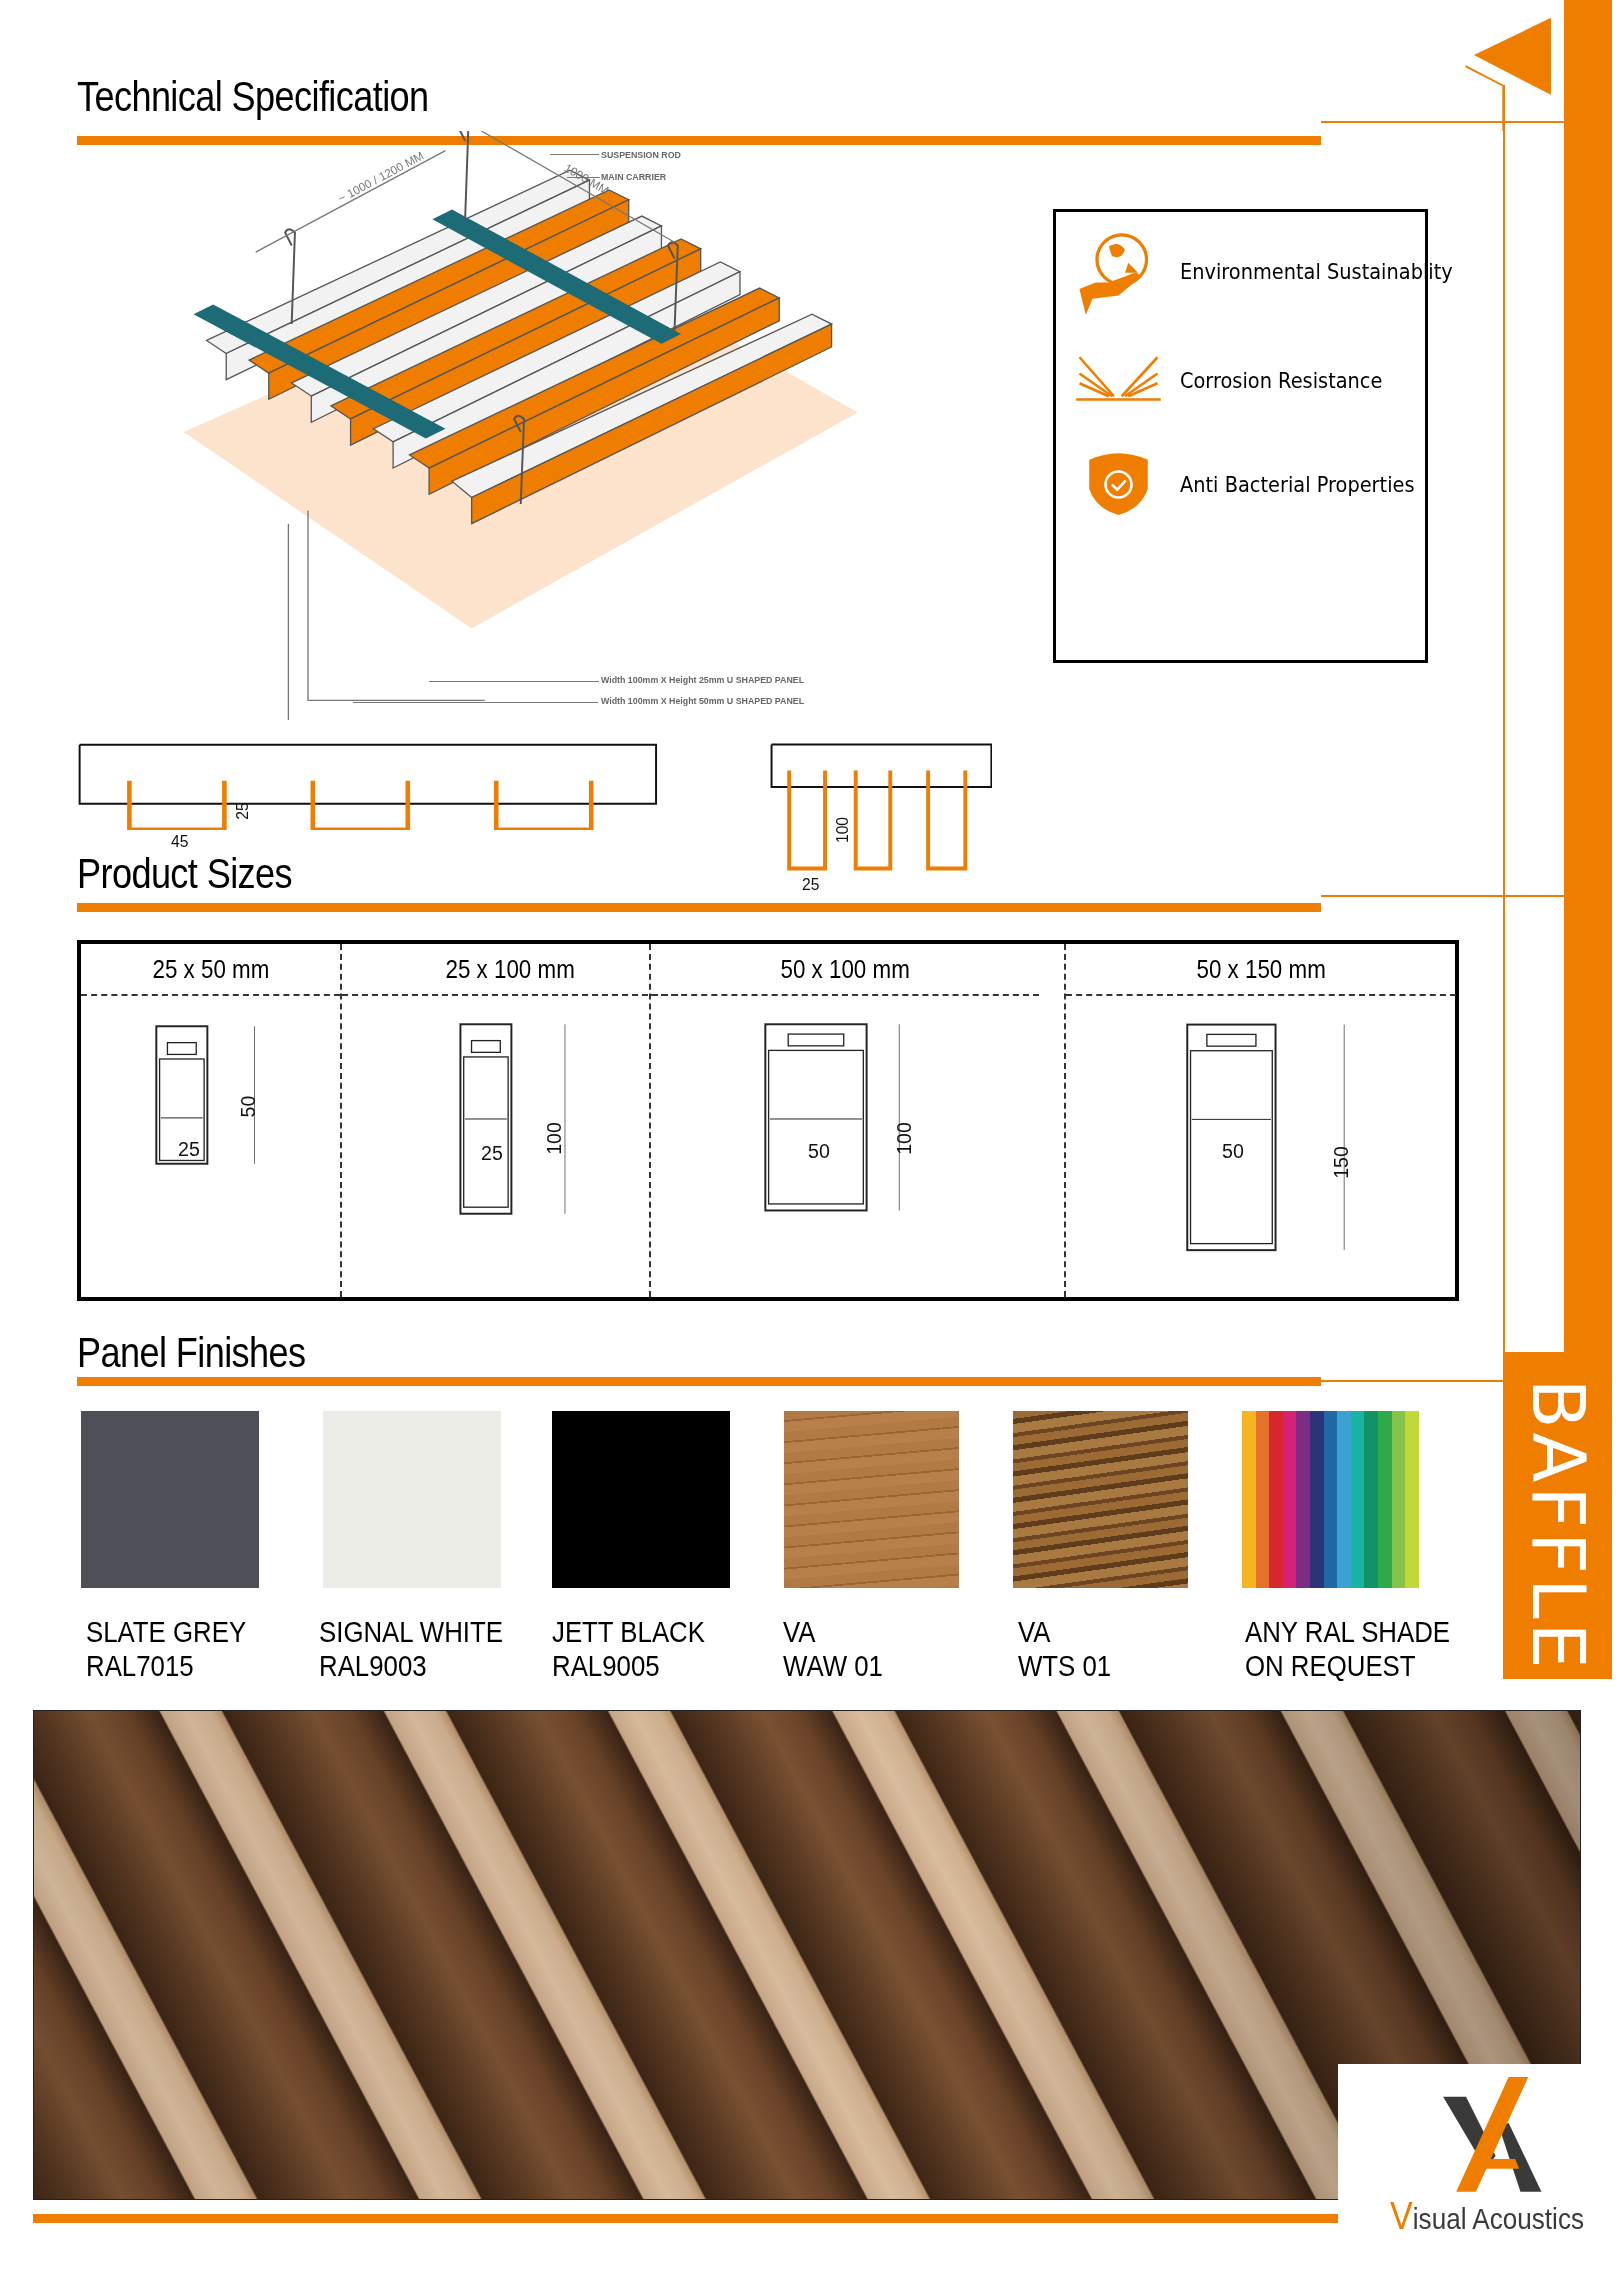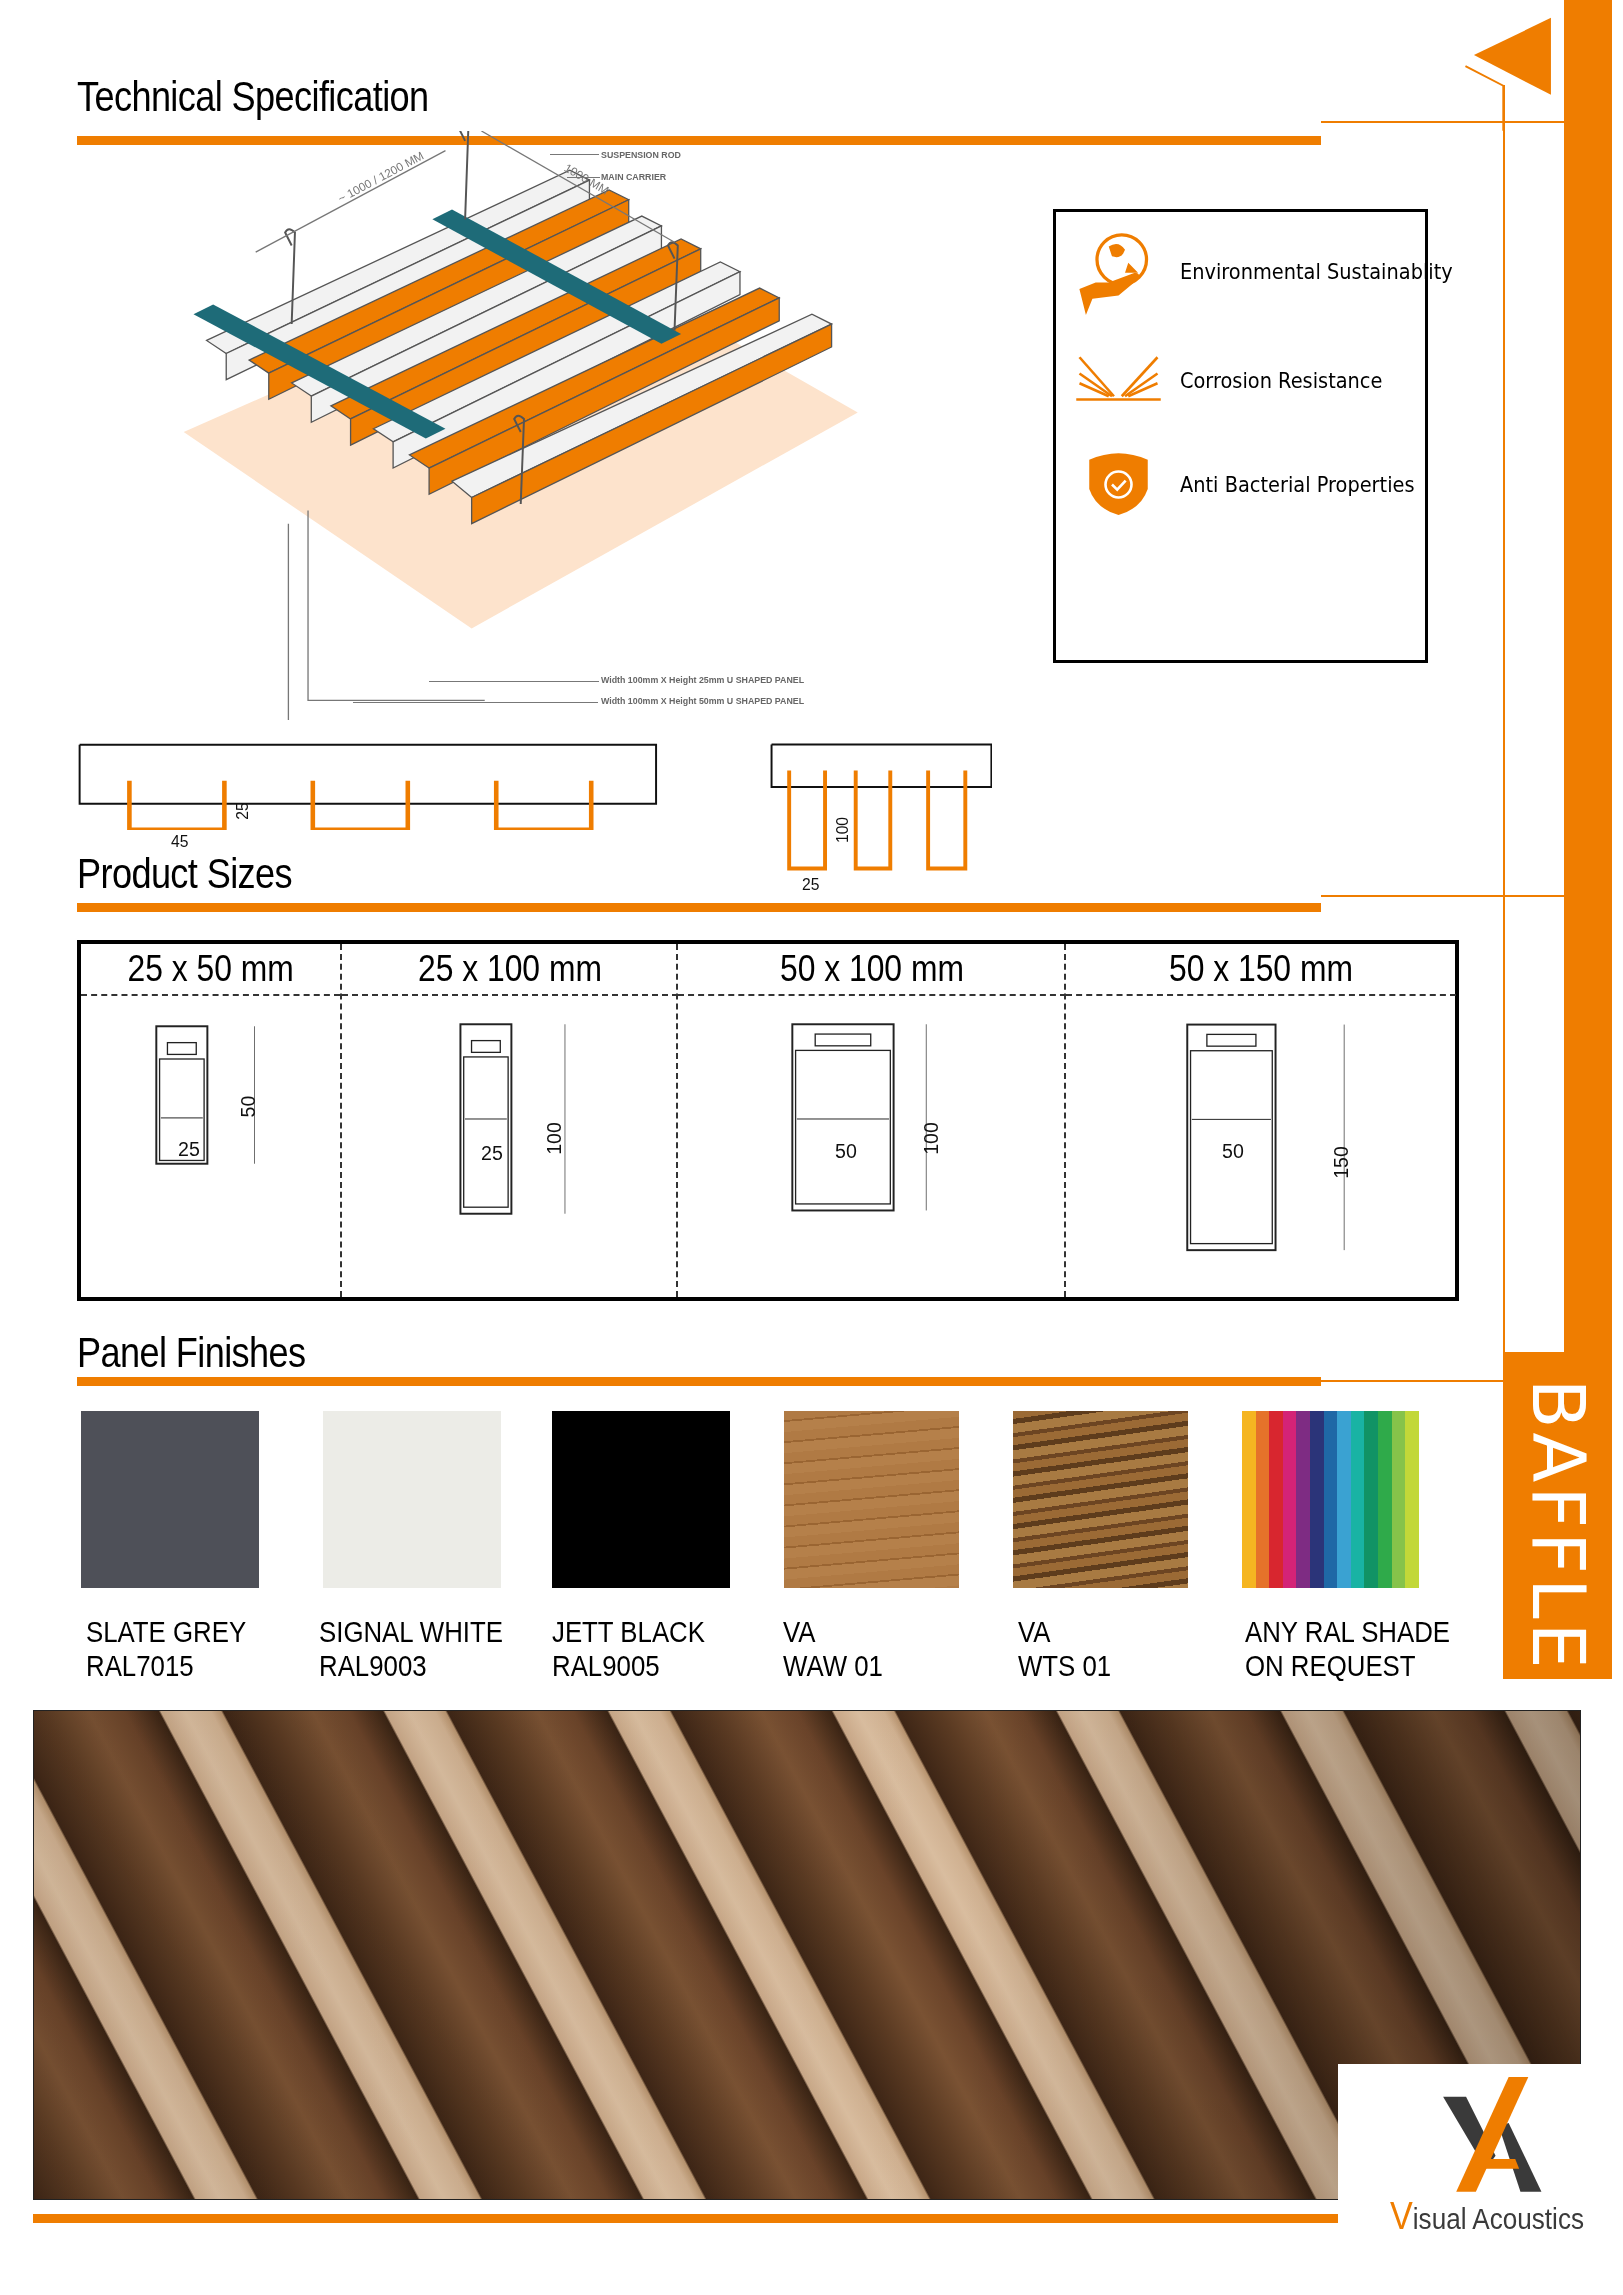--- a/index.html
+++ b/index.html
@@ -11,21 +11,21 @@
   .thinline { position:absolute; height:2px; background:#ef7d00; }
   
   .feat-box { position:absolute; left:1053px; top:209px; width:375px; height:454px; border:3.9px solid #000; box-sizing:border-box; }
   .feat-row { position:absolute; left:13px; display:flex; align-items:center; }
   .feat-icon { width:98px; height:92px; display:flex; align-items:center; justify-content:center; }
   .feat-label { font-family:"DejaVu Sans", sans-serif; font-size:22px; margin-left:13px; white-space:nowrap; transform:scaleX(0.88); transform-origin:left center; }
   
   .sizes { position:absolute; left:77px; top:940px; width:1382px; height:361px; border:4.6px solid #000; box-sizing:border-box; }
   .sz-col { position:absolute; top:0; bottom:0; }
   .sz-col + .sz-col { border-left:2px dashed #333; }
-  .sz-head { height:50px; display:flex; align-items:center; justify-content:center; font-size:37px; border-bottom:2px dashed #333; }
+  .sz-head { height:50px; display:flex; align-items:center; justify-content:center; font-size:26px; border-bottom:2px dashed #333; }
   .sz-head span { display:inline-block; transform:scaleX(0.86); }
   .profile { position:absolute; }
   
   .swatch { position:absolute; top:1411px; width:178px; height:177px; }
   .sw-label { position:absolute; top:1615px; font-size:30px; line-height:34px; transform:scaleX(0.86); transform-origin:left top; white-space:nowrap; }
   
   .photo { position:absolute; left:33px; top:1710px; width:1548px; height:490px; overflow:hidden; border:0.7px solid #222; box-sizing:border-box;
     background:
       repeating-linear-gradient(62deg,
         #3e2616 0px, #5a3a22 39px, #7a5233 79px, #6a4329 111px, #3a2414 141px,
@@ -198,21 +198,21 @@
     <svg class="profile" style="left:115px; top:77px;" width="131" height="196" viewBox="0 0 200 300">
       <rect x="5" y="5" width="78" height="290" fill="none" stroke="#222" stroke-width="3"></rect>
       <rect x="10" y="55" width="68" height="230" fill="none" stroke="#222" stroke-width="2"></rect>
       <rect x="22" y="30" width="44" height="18" fill="none" stroke="#222" stroke-width="2"></rect>
       <line x1="165" y1="5" x2="165" y2="295" stroke="#222" stroke-width="1"></line>
       <line x1="12" y1="150" x2="76" y2="150" stroke="#222" stroke-width="1.5"></line>
     </svg>
     <div class="dimtxt" style="left:139px; top:198px; font-size:19.6px;">25</div>
     <div class="dimtxt" style="left:196px; top:183px; font-size:19.6px; transform:rotate(-90deg);">100</div>
   </div>
-  <div class="sz-col" style="left:595px; width:388px;">
+  <div class="sz-col" style="left:568px; width:388px;">
     <div class="sz-head">
         <span>50 x 100 mm</span>
       </div>
     <svg class="profile" style="left:111px; top:77px;" width="170" height="196" viewBox="0 0 260 300">
       <rect x="5" y="5" width="155" height="285" fill="none" stroke="#222" stroke-width="3"></rect>
       <rect x="10" y="45" width="145" height="235" fill="none" stroke="#222" stroke-width="2"></rect>
       <rect x="40" y="20" width="85" height="18" fill="none" stroke="#222" stroke-width="2"></rect>
       <line x1="210" y1="5" x2="210" y2="290" stroke="#222" stroke-width="1"></line>
       <line x1="12" y1="150" x2="153" y2="150" stroke="#222" stroke-width="1.5"></line>
     </svg>

